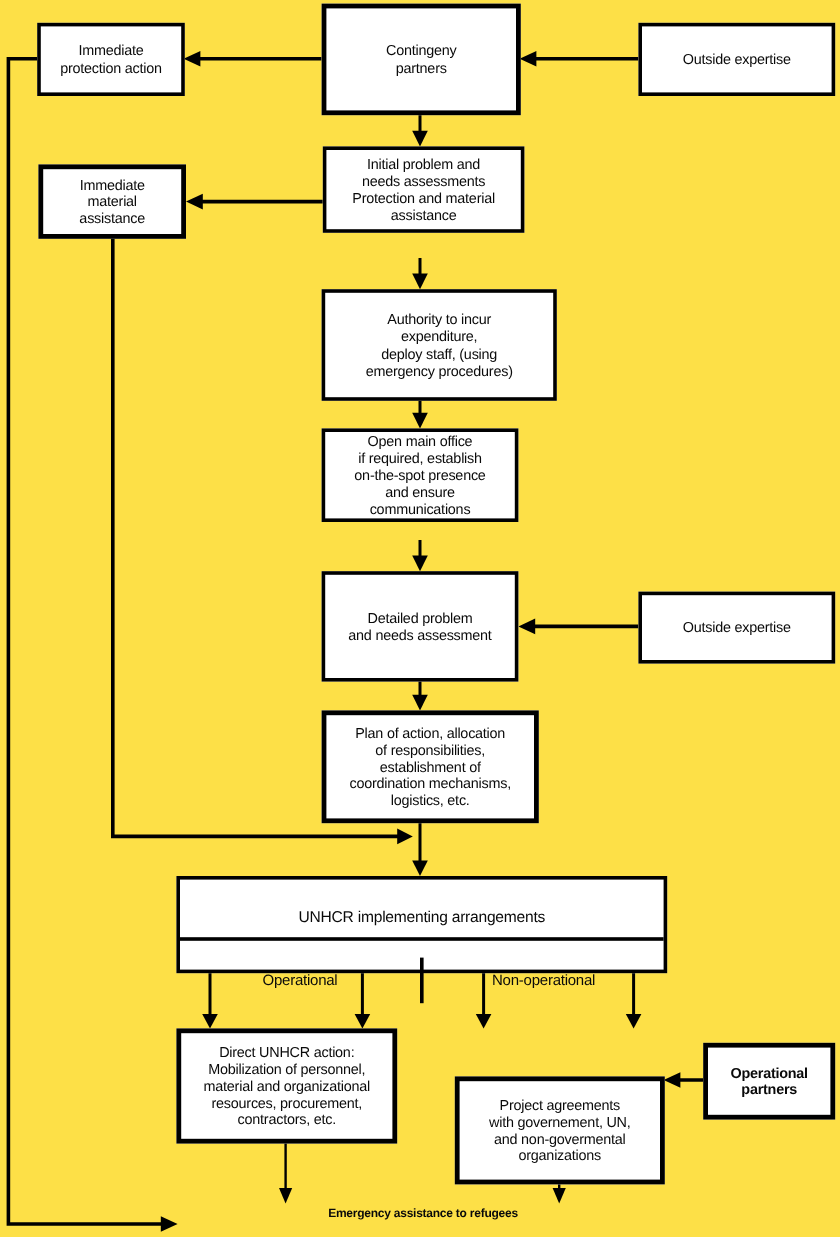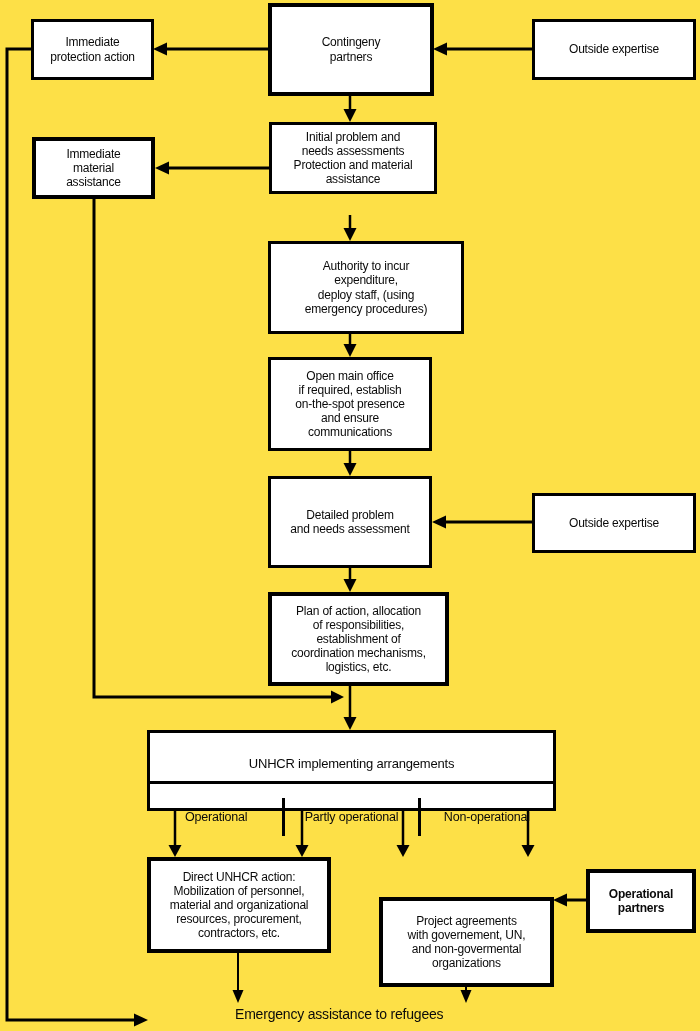--- a/index.html
+++ b/index.html
@@ -24,22 +24,22 @@
     box-sizing:border-box;height:37px;border-bottom:3px solid #000;
     display:flex;align-items:center;justify-content:center;font-size:13px;
   }
   .tbl-row{display:flex;height:38px;}
   .tbl-cell{
     box-sizing:border-box;flex:1;display:flex;align-items:center;justify-content:center;
     font-size:12.5px;border-right:3px solid #000;
   }
   .tbl-cell:last-child{border-right:none;}
   .footer-label{
-    position:absolute;left:235px;top:1006px;width:235px;text-align:left;
-    font-weight:normal;font-size:14px;z-index:2;letter-spacing:-0.2px;
+    position:absolute;left:235px;top:1006px;width:235px;text-align:center;
+    font-weight:bold;font-size:10px;z-index:2;letter-spacing:-0.2px;
   }
 </style>
 </head>
 <body>
 
 <div id="canvas">
 
   <svg id="connectors" width="700" height="1031" viewBox="0 0 700 1031">
 
     <g>
@@ -150,42 +150,41 @@
   <div class="box" style="left:269px;top:122px;width:168px;height:72px;">Initial problem and
 needs assessments
 Protection and material
 assistance</div>
 
   <div class="box" style="left:268px;top:241px;width:196px;height:93px;">Authority to incur
 expenditure,
 deploy staff, (using
 emergency procedures)</div>
 
-  <div class="box" style="left:268px;top:357px;width:164px;height:94px;">Open main office
+  <div class="box" style="left:268px;top:357px;width:164px;height:78px;">Open main office
 if required, establish
 on-the-spot presence
 and ensure
 communications</div>
 
   <div class="box" style="left:268px;top:476px;width:164px;height:92px;">Detailed problem
 and needs assessment</div>
 
   <div class="box" style="left:532px;top:493px;width:164px;height:60px;">Outside expertise</div>
 
   <div class="box thick" style="left:268px;top:592px;width:181px;height:94px;">Plan of action, allocation
 of responsibilities,
 establishment of
 coordination mechanisms,
 logistics, etc.</div>
 
   <div class="box thick tbl" style="left:147px;top:730px;width:409px;height:81px;border-width:3px;">
     <div class="tbl-header">UNHCR implementing arrangements</div>
     <div class="tbl-row">
       <div class="tbl-cell">Operational</div>
-      <div class="tbl-cell">Partly operational</div>
       <div class="tbl-cell">Non-operational</div>
     </div>
   </div>
 
   <div class="box thick" style="left:147px;top:857px;width:184px;height:96px;">Direct UNHCR action:
 Mobilization of personnel,
 material and organizational
 resources, procurement,
 contractors, etc.</div>
 

